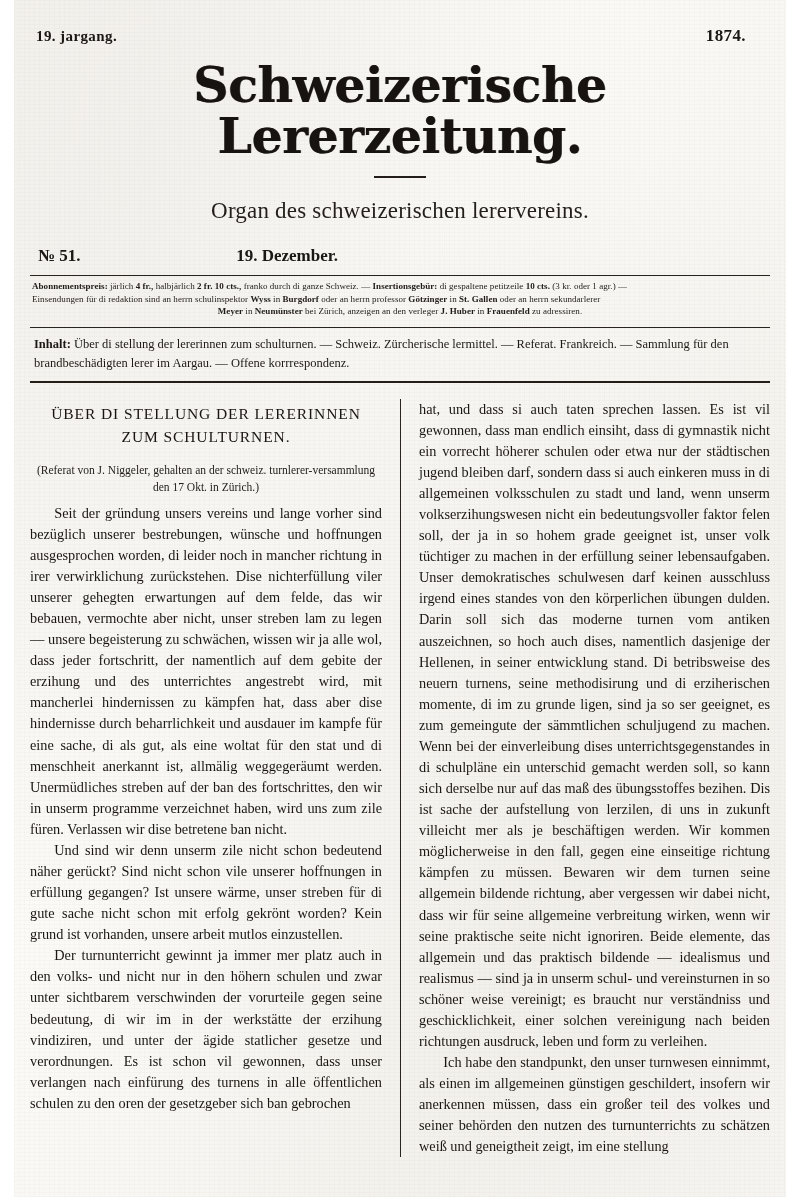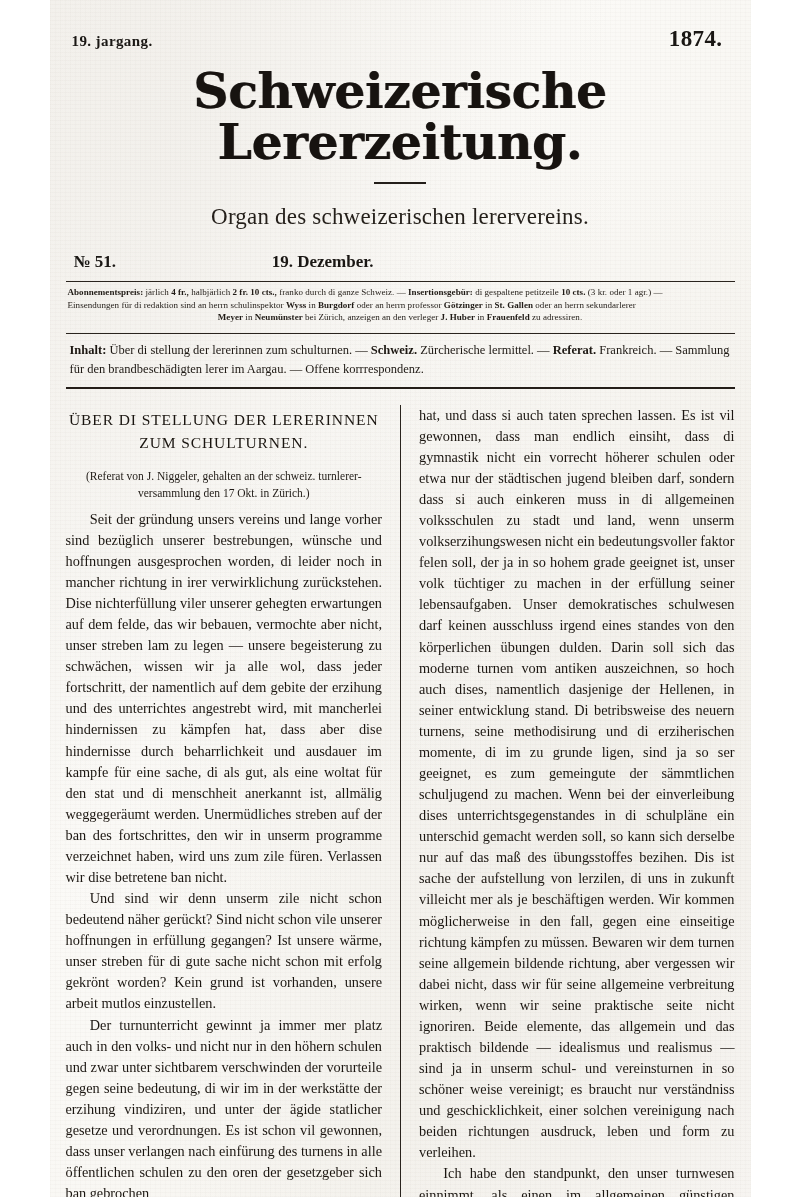--- a/index.html
+++ b/index.html
@@ -7,21 +7,21 @@
     margin: 0;
     padding: 0;
     background: #ffffff;
   }
   body {
     font-family: "Liberation Serif", "DejaVu Serif", serif;
     color: #1a1714;
   }
   .page {
     position: relative;
-    width: 701px;
+    width: 772px;
     height: 1197px;
     margin: 0 auto;
     background:
       radial-gradient(ellipse at 18% 12%, rgba(160,150,135,0.07) 0%, rgba(255,255,255,0) 55%),
       radial-gradient(ellipse at 82% 78%, rgba(150,142,128,0.06) 0%, rgba(255,255,255,0) 60%),
       linear-gradient(120deg, #f7f5f1 0%, #fbfaf7 38%, #f6f4ef 72%, #faf8f5 100%);
     overflow: hidden;
     box-sizing: border-box;
   }
   
@@ -49,21 +49,21 @@
     display: flex;
     justify-content: space-between;
     align-items: baseline;
     padding-top: 26px;
     font-family: "Liberation Serif", serif;
     font-weight: bold;
     font-size: 15px;
     letter-spacing: .4px;
   }
   .issue-line .jahrgang { margin-left: 6px; }
-  .issue-line .year { margin-right: 12px; font-size: 23px; }
+  .issue-line .year { margin-right: 24px; font-size: 17px; }
 
   .masthead-title {
     text-align: center;
     font-family: "DejaVu Serif", "Liberation Serif", serif;
     font-weight: bold;
     font-size: 49px;
     letter-spacing: -0.5px;
     margin-top: 14px;
     line-height: 1.05;
     color: #171310;
@@ -117,21 +117,21 @@
 
   
   .inhalt {
     font-size: 12.5px;
     line-height: 1.5;
     padding: 7px 4px 8px 4px;
     text-align: left;
     color: #1d1813;
   }
   .inhalt .lead { font-weight: bold; }
-  .inhalt .b { font-weight: bold; text-align: center; }
+  .inhalt .b { font-weight: normal; text-align: center; }
 
   .hr-bold {
     border: 0;
     border-top: 2.6px solid #241e19;
     margin: 0;
   }
 
   
   .columns {
     display: flex;

